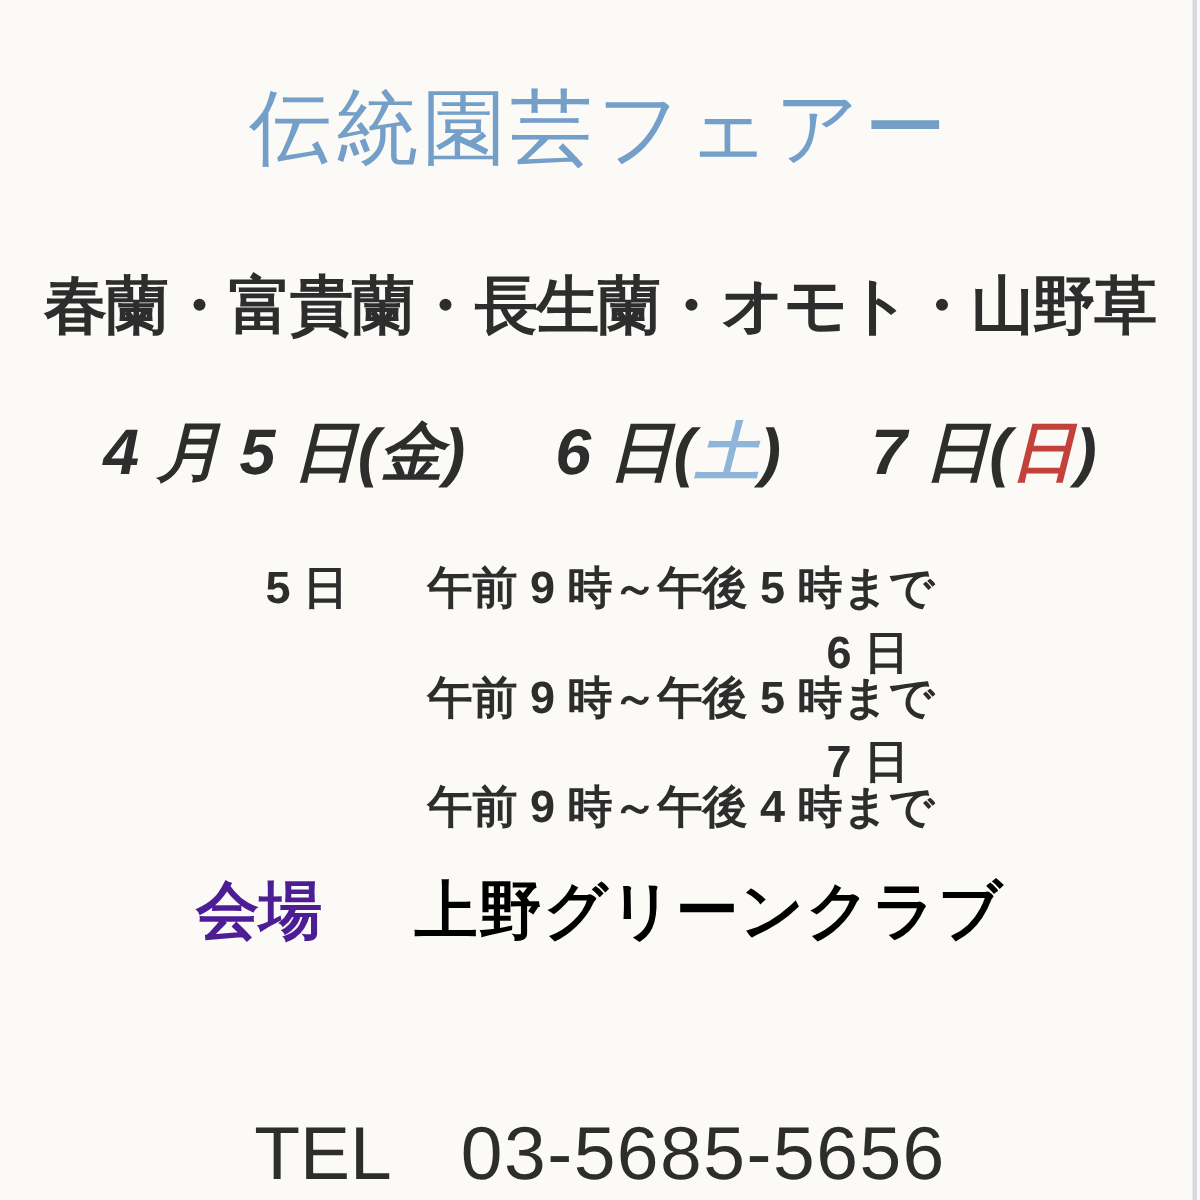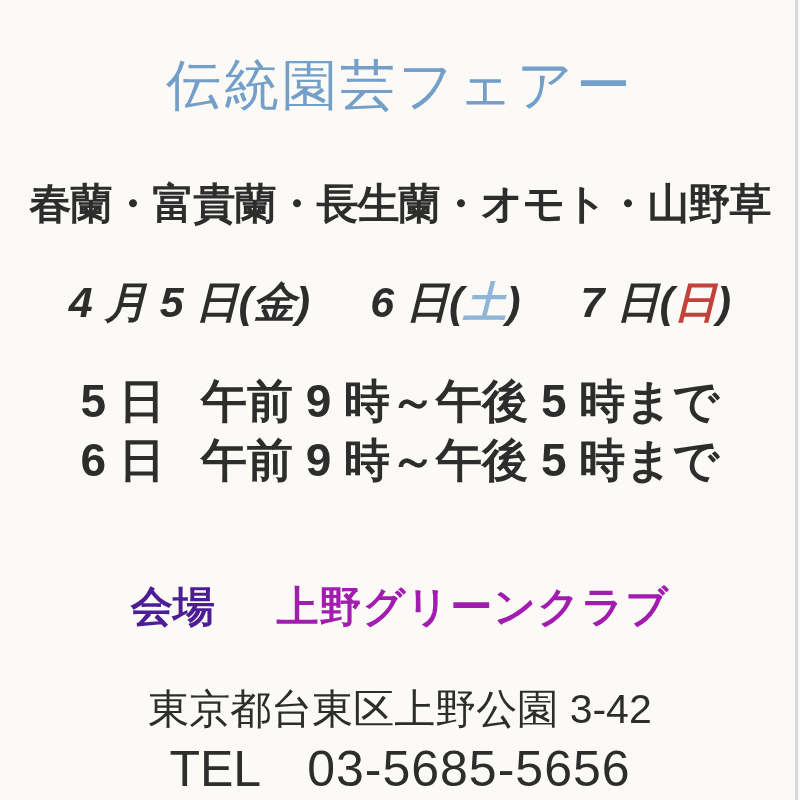--- a/index.html
+++ b/index.html
@@ -65,36 +65,36 @@
     left: 0;
     right: 0;
     width: -moz-fit-content;
     width: fit-content;
     margin: 0 auto;
     text-align: left;
   }
   .sched-row {
     display: flex;
     align-items: flex-end;
-    font-size: 46px;
+    font-size: 30px;
     font-weight: 600;
     line-height: 1;
     white-space: nowrap;
   }
-  .sched-row + .sched-row { margin-top: 13px; }
+  .sched-row + .sched-row { margin-top: 13px; flex-direction: column; }
   .sched-day { display: inline-block; min-width: 72px; }
   .sched-time { margin-left: 36px; }
   .venue {
     top: 586px;
     font-size: 42px;
     font-weight: 600;
   }
   .venue-label { color: #4c1d95; }
   .venue-name {
-    color: #a21caf;
+    color: #000000;
     margin-left: 50px;
     letter-spacing: 1px;
   }
   .address {
     top: 689px;
     font-size: 41px;
     font-weight: 500;
     letter-spacing: 0px;
   }
   .tel {
@@ -123,27 +123,30 @@
 
   <div class="schedule">
     <div class="sched-row">
       <span class="sched-day">5 日</span>
       <span class="sched-time">午前 9 時～午後 5 時まで</span>
     </div>
     <div class="sched-row">
       <span class="sched-day">6 日</span>
       <span class="sched-time">午前 9 時～午後 5 時まで</span>
     </div>
+    <div class="sched-row">
+      <span class="sched-day">7 日</span>
+      <span class="sched-time">午前 9 時～午後 4 時まで</span>
+    </div>
   </div>
 
   <div class="row venue">
     <span class="venue-label">会場</span>
     <span class="venue-name">上野グリーンクラブ</span>
   </div>
 
-  <div class="row address">東京都台東区上野公園 3-42</div>
 
   <div class="row tel">
     <span class="tel-label">TEL</span>
     <span class="tel-number">03-5685-5656</span>
   </div>
 
 </div>
 
 </body></html>

